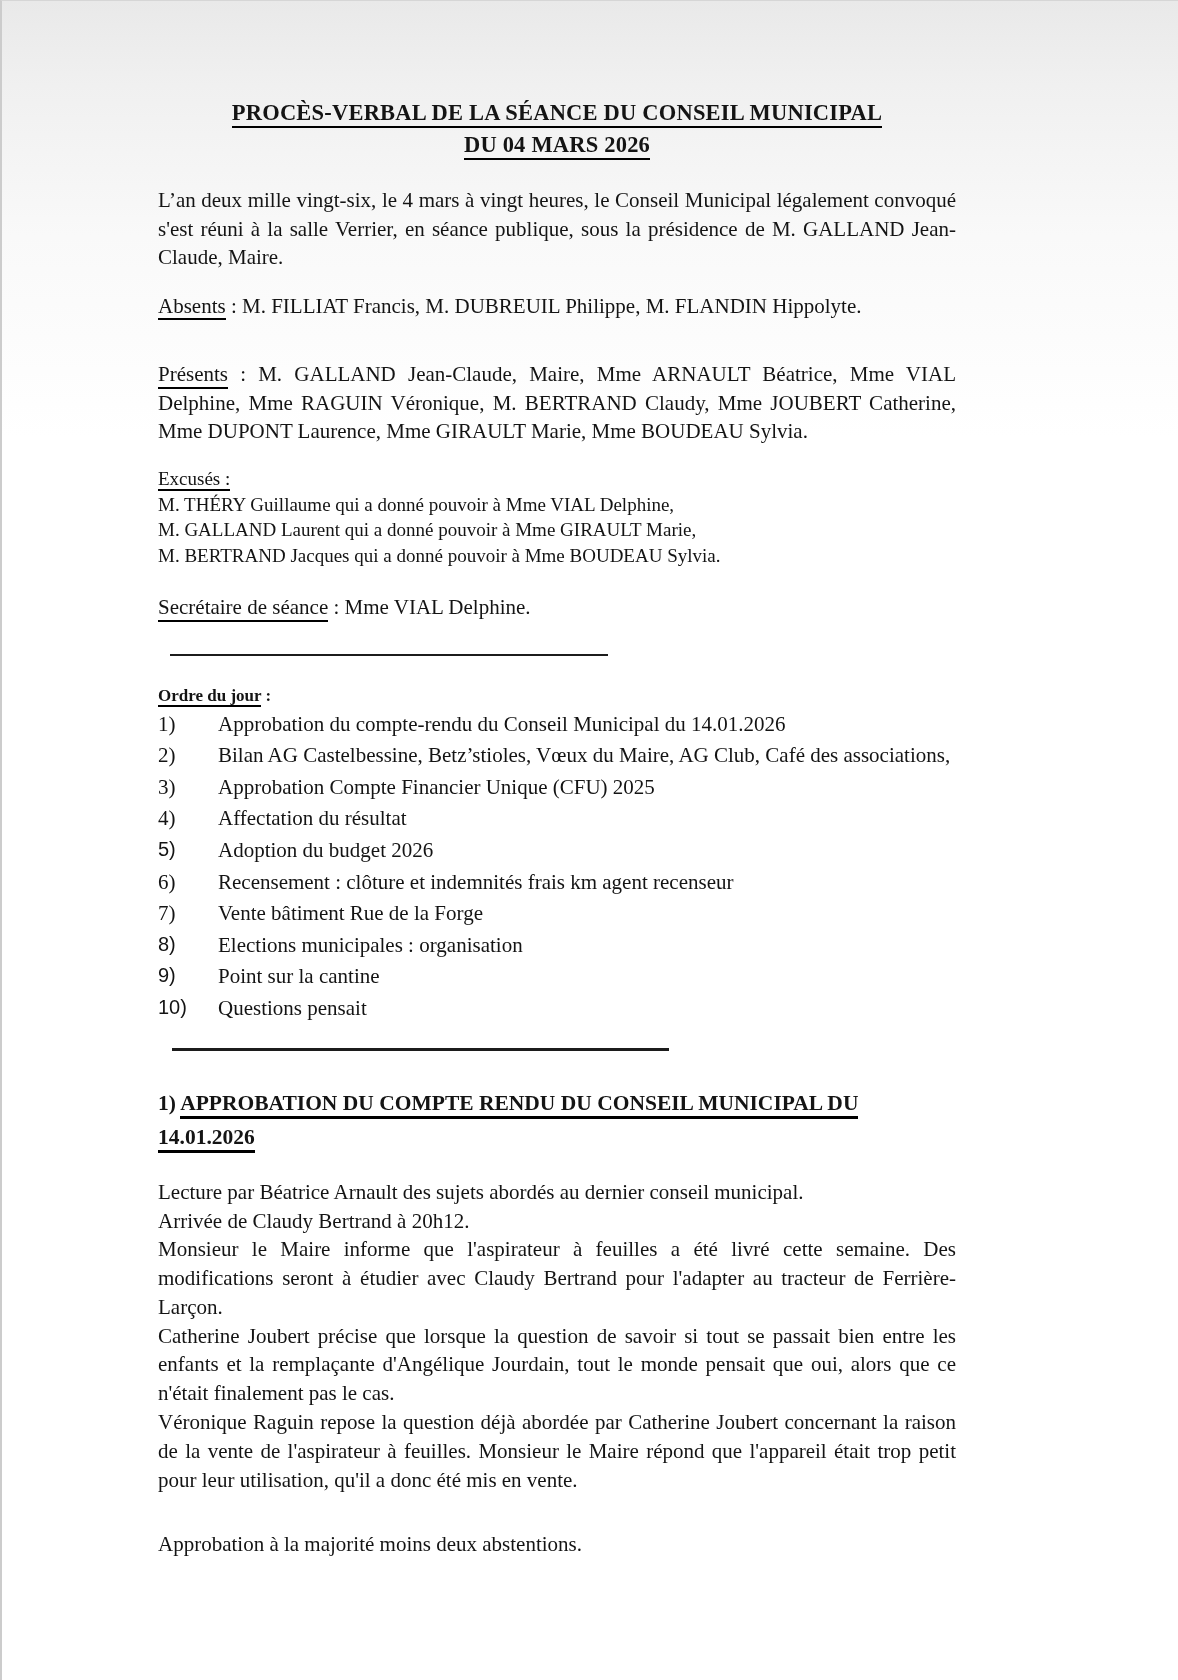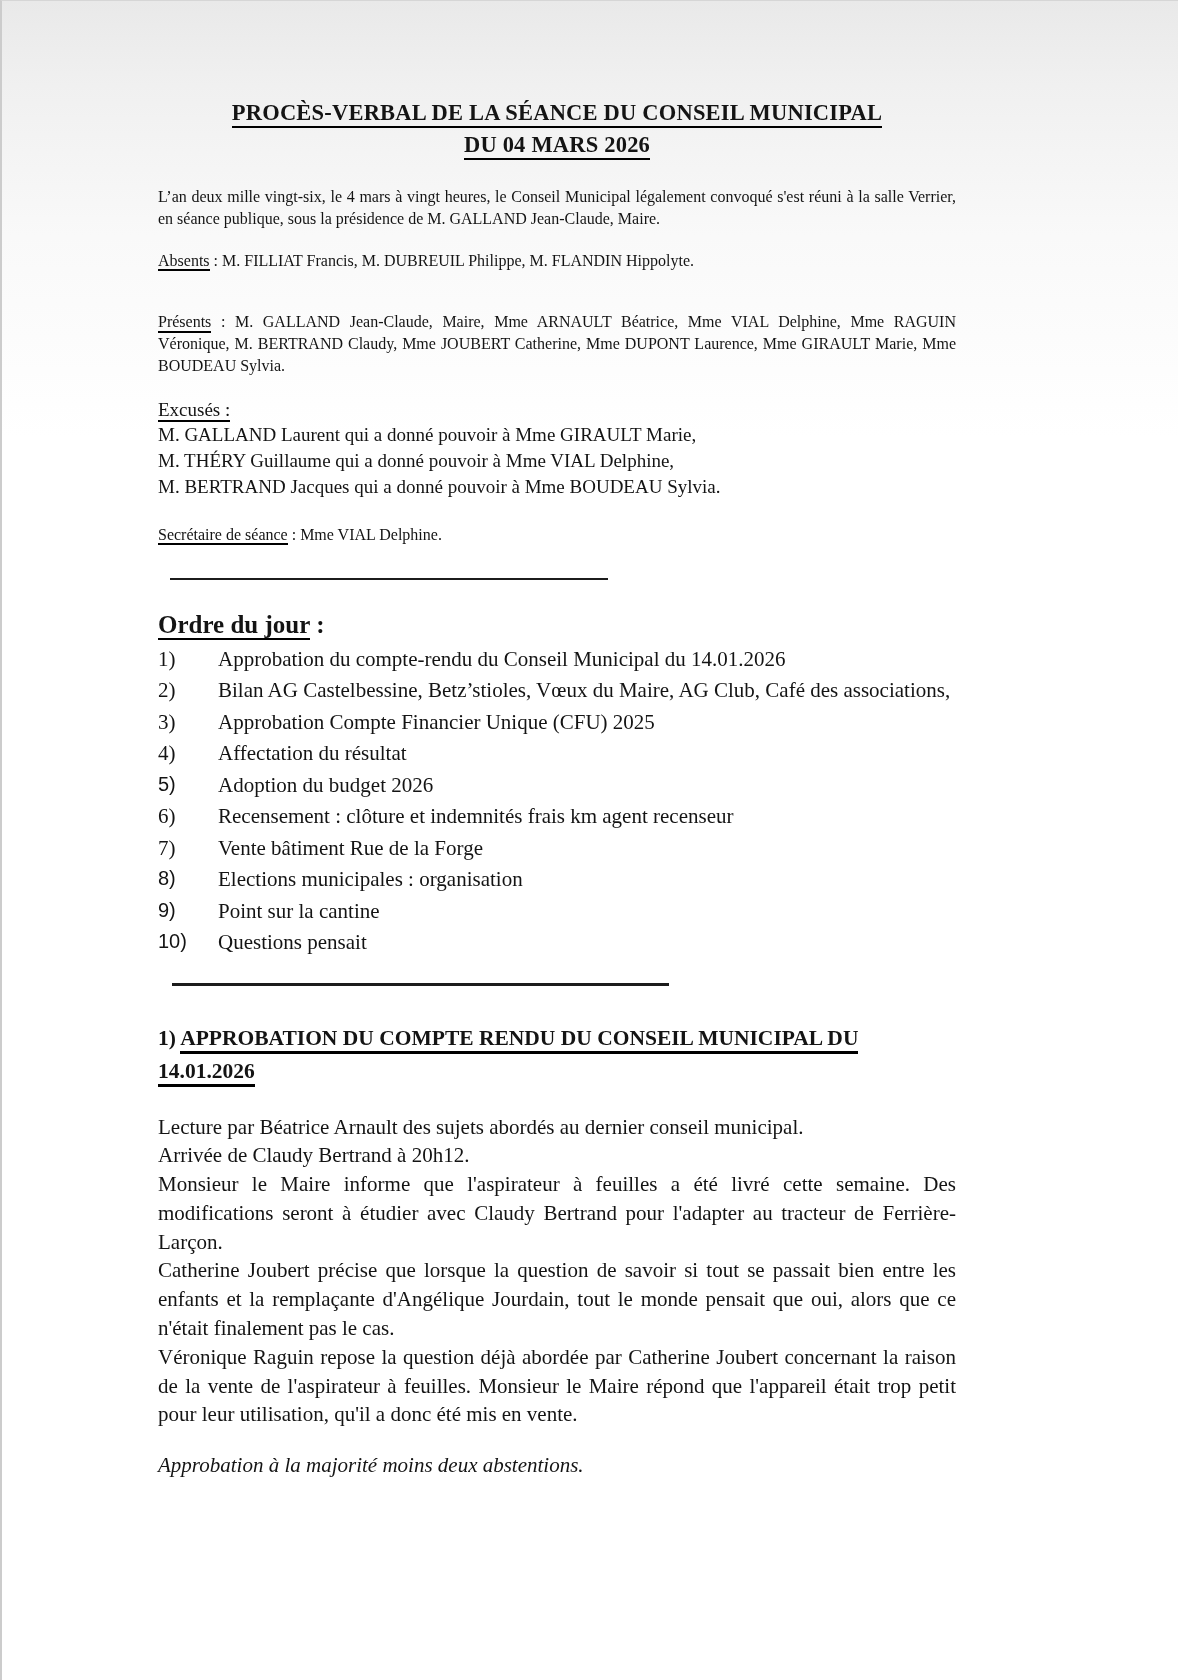--- a/index.html
+++ b/index.html
@@ -31,21 +31,21 @@
     margin-bottom: 26px;
     letter-spacing: 0.2px;
   }
   .doc-title .u {
     border-bottom: 2.5px solid #000;
     padding-bottom: 1px;
   }
 
   
   .para {
-    font-size: 16px;
+    font-size: 21px;
     line-height: 1.36;
     text-align: justify;
     margin: 0 0 20px 0;
   }
   .u-label { border-bottom: 2px solid #000; padding-bottom: 0.5px; }
 
   .gap-after-lg { margin-bottom: 40px; }
 
   .line { font-size: 19px; line-height: 1.36; }
 
@@ -56,21 +56,21 @@
   .sep {
     border: none;
     border-top: 2.5px solid #1c1c1c;
     margin: 0;
   }
   .sep-1 { width: 438px; margin: 32px 0 28px 12px; }
   .sep-2 { width: 497px; margin: 26px 0 36px 14px; border-top-width: 3px; }
 
   
   .agenda-head {
-    font-size: 25px;
+    font-size: 17px;
     font-weight: bold;
     line-height: 1.36;
     margin-bottom: 3px;
   }
   .agenda-list { }
   .agenda-item {
     display: flex;
     font-size: 21px;
     line-height: 1.36;
     margin-bottom: 3px;
@@ -94,22 +94,21 @@
     padding-bottom: 1px;
   }
   .section-body .body-para {
     font-size: 21px;
     line-height: 1.37;
     text-align: justify;
   }
   .conclusion {
     font-size: 21px;
     line-height: 1.37;
-    margin-top: 22px;
-    font-style: italic;
+    margin-top: 36px;
   }
 </style>
 </head>
 <body>
 
 <div class="page">
   <div class="content">
 
     <div class="doc-title">
       <span class="u">PROCÈS-VERBAL DE LA SÉANCE DU CONSEIL MUNICIPAL</span><br>
@@ -119,23 +118,23 @@
     <p class="para">L’an deux mille vingt-six, le 4 mars à vingt heures, le Conseil Municipal légalement convoqué s'est réuni à la salle Verrier, en séance publique, sous la présidence de M. GALLAND Jean-Claude, Maire.</p>
 
     <p class="para gap-after-lg"><span class="u-label">Absents</span><span> : M. FILLIAT Francis, M. DUBREUIL Philippe, M. FLANDIN Hippolyte.</span></p>
 
     <p class="para"><span class="u-label">Présents</span><span> : M. GALLAND Jean-Claude, Maire, Mme ARNAULT Béatrice, Mme VIAL Delphine, Mme RAGUIN Véronique, M. BERTRAND Claudy, Mme JOUBERT Catherine, Mme DUPONT Laurence, Mme GIRAULT Marie, Mme BOUDEAU Sylvia.</span></p>
 
     <div class="excused-block">
       <div class="line"><span class="u-label">Excusés :</span></div>
       <div>
 
+          <div class="line">M. THÉRY Guillaume qui a donné pouvoir à Mme VIAL Delphine,</div>
+
           <div class="line">M. GALLAND Laurent qui a donné pouvoir à Mme GIRAULT Marie,</div>
-
-          <div class="line">M. THÉRY Guillaume qui a donné pouvoir à Mme VIAL Delphine,</div>
 
           <div class="line">M. BERTRAND Jacques qui a donné pouvoir à Mme BOUDEAU Sylvia.</div>
         </div>
     </div>
 
     <p class="para secretary"><span class="u-label">Secrétaire de séance</span><span> : Mme VIAL Delphine.</span></p>
 
     <hr class="sep sep-1">
 
     <div class="agenda-head"><span class="u-label">Ordre du jour</span><span> :</span></div>

